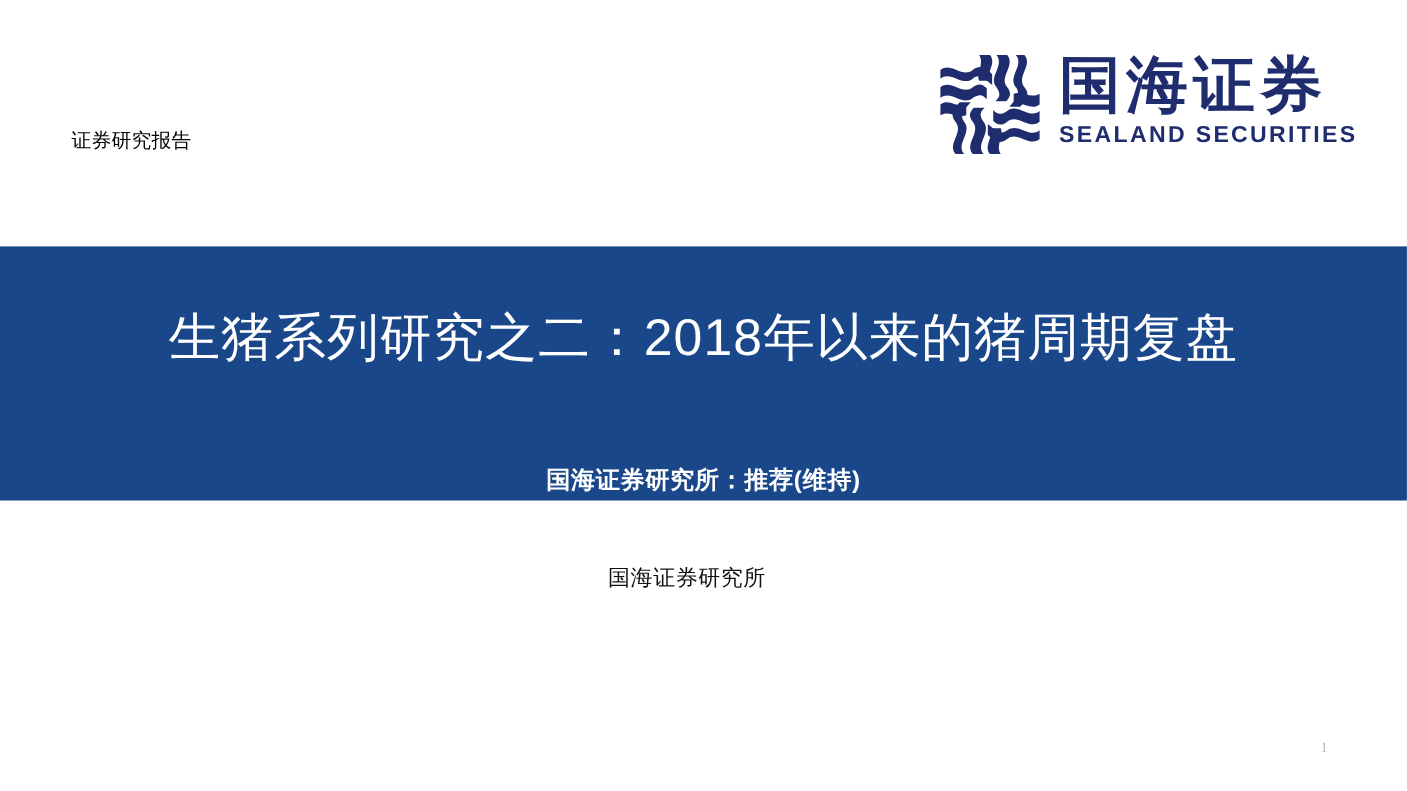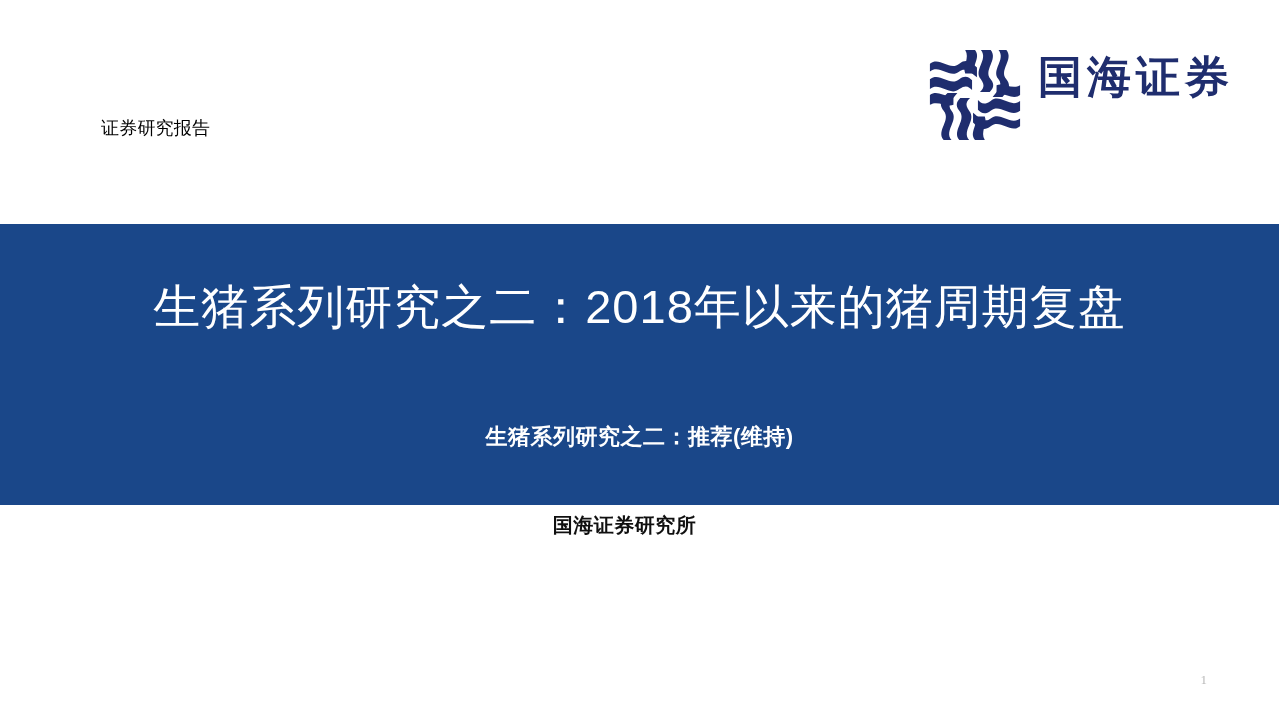--- a/index.html
+++ b/index.html
@@ -23,21 +23,20 @@
     top: 0;
     width: 1279px;
     height: 224px;
   }
 
   .report-meta {
     position: absolute;
     left: 65px;
     top: 114px;
     line-height: 29px;
-    margin-left: 36px;
   }
   .report-meta div {
     font-size: 18px;
     color: #000000;
     white-space: nowrap;
     letter-spacing: 0.2px;
   }
 
   
   .logo {
@@ -54,21 +53,21 @@
     margin-right: 14px;
     margin-top: 2px;
   }
   .logo-text-block {
     display: flex;
     flex-direction: column;
     justify-content: flex-start;
     padding-top: 4px;
   }
   .logo-cn {
-    font-size: 44px;
+    font-size: 56px;
     font-weight: bold;
     color: #1f2d6e;
     letter-spacing: 5px;
     line-height: 58px;
     white-space: nowrap;
   }
   .logo-en {
     font-size: 21px;
     font-weight: bold;
     color: #1f2d6e;
@@ -77,21 +76,21 @@
     white-space: nowrap;
     margin-top: 4px;
   }
 
   
   .band {
     position: absolute;
     left: 0;
     top: 224px;
     width: 1279px;
-    height: 281px;
+    height: 231px;
     background: #1a4789;
   }
   .deck-title {
     position: absolute;
     left: 0;
     top: 54px;
     width: 1279px;
     text-align: center;
     color: #ffffff;
     font-size: 47px;
@@ -115,21 +114,21 @@
   }
 
   
   .institute {
     position: absolute;
     left: 0;
     top: 512px;
     width: 1249px;
     text-align: center;
     font-size: 20px;
-    font-weight: bold;
+    font-weight: normal;
     color: #101010;
     letter-spacing: 0.5px;
     white-space: nowrap;
   }
 
   .page-number {
     position: absolute;
     right: 72px;
     top: 672px;
     font-size: 13px;
@@ -164,24 +163,25 @@
           <path d="M50 4 C56.4 12, 46 20, 50 28 L40 28 C37 21, 45 12, 40 4 Z"></path>
 
           <path d="M18 96 C10 86, 26 76, 18 66 C11.6 58, 18 52, 22 48 L32 48 C27 54, 21 60, 26 66 C34 76, 18 86, 26 96 Z"></path>
           <path d="M34 96 C26 86, 42 76, 34 66 C29.2 60, 32 56, 35 53 L45 53 C42 56, 39 59, 44 66 C52 76, 36 86, 44 96 Z"></path>
           <path d="M50 96 C43.6 88, 54 80, 50 72 L60 72 C63 79, 55 88, 60 96 Z"></path>
         </g>
       </svg>
     </span>
     <span class="logo-text-block">
       <span class="logo-cn">国海证券</span>
+      <span class="logo-en">SEALAND SECURITIES</span>
     </span>
   </div>
 
 </div>
 
 <div class="band">
   <div class="deck-title">生猪系列研究之二：2018年以来的猪周期复盘</div>
-  <div class="deck-rating">生猪系列研究之二：推荐(维持)</div>
+  <div class="deck-rating">国海证券研究所：推荐(维持)</div>
 </div>
 
 <div class="institute">国海证券研究所</div>
 <div class="page-number">1</div>
 
 </body></html>

